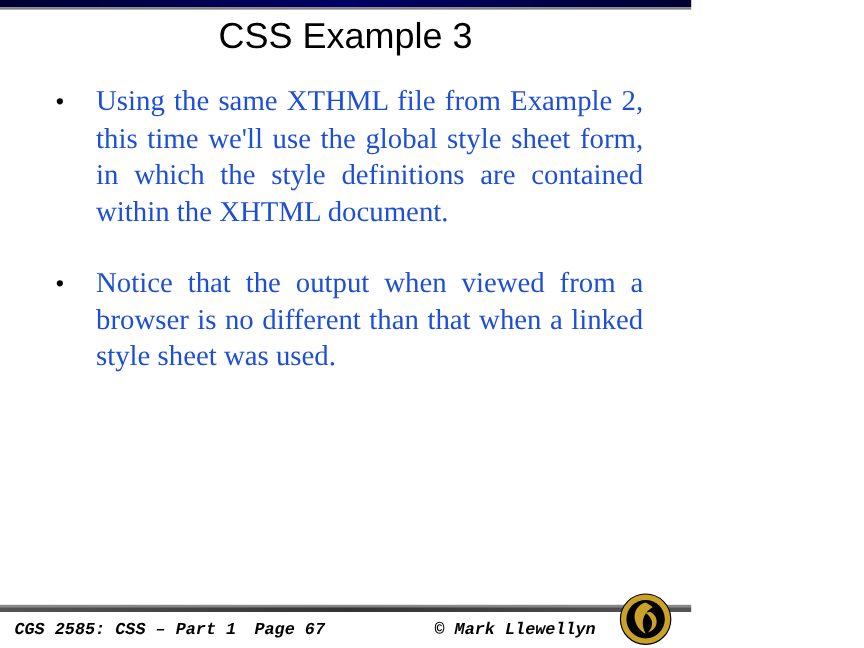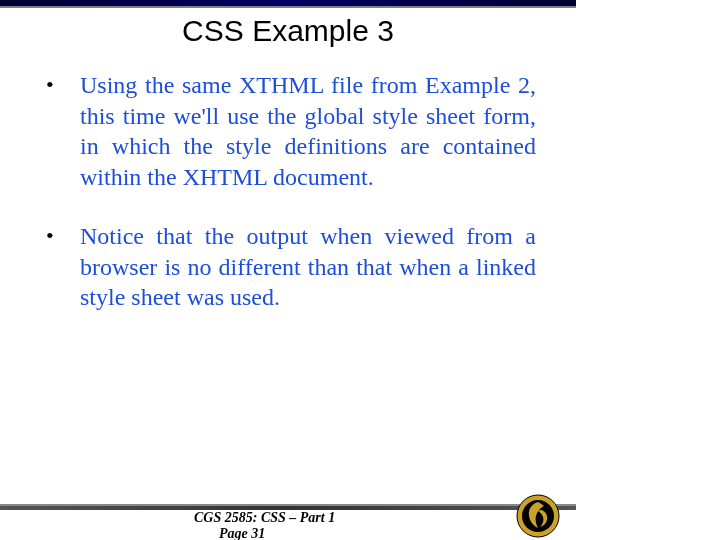--- a/index.html
+++ b/index.html
@@ -78,27 +78,26 @@
     height: 4px;
     background: linear-gradient(to right, #555, #333, #555);
   }
   .footer {
     position: absolute;
     left: 0; right: 0;
     bottom: 0;
     height: 30px;
     display: flex;
     align-items: center;
-    font-family: Liberation Serif, serif;
+    font-family: Liberation Mono, monospace;
     font-style: italic;
     font-weight: bold;
     font-size: 14px;
     color: #000;
     padding-left: 12px;
-    flex-direction: column;
   }
   .footer .fcourse { width: 200px; }
   .footer .fpage { width: 150px; }
   .footer .fcopy { flex: 1; }
   .logo {
     position: absolute;
     right: 16px;
     bottom: 2px;
     width: 44px;
     height: 44px;
@@ -127,21 +126,22 @@
       <div class="bullet-text">Notice that the output when viewed from a browser is no different than that when a linked style sheet was used.</div>
     </div>
 
   </div>
 
   <div class="footer-line"></div>
   <div class="footer-bar"></div>
 
   <div class="footer">
     <div class="fcourse">CGS 2585: CSS – Part 1</div>
-    <div class="fpage">Page 31</div>
+    <div class="fpage">Page 67</div>
+    <div class="fcopy">© Mark Llewellyn</div>
   </div>
 
   <div class="logo">
     <svg viewBox="0 0 44 44">
       <circle cx="22" cy="22" r="21" fill="#C9A227" stroke="#000" stroke-width="1"></circle>
       <circle cx="22" cy="22" r="16" fill="#000"></circle>
       <path d="M22 8 C15 10 12 16 13 22 C14 28 18 32 22 34 C20 30 19 26 20 22 C21 18 24 14 28 12 C26 10 24 9 22 8 Z
                M26 16 C30 18 32 22 31 26 C30 30 27 32 24 33 C27 30 28 26 27 23 C26 20 24 18 22 17 C23 16 25 16 26 16 Z" fill="#C9A227"></path>
     </svg>
   </div>

